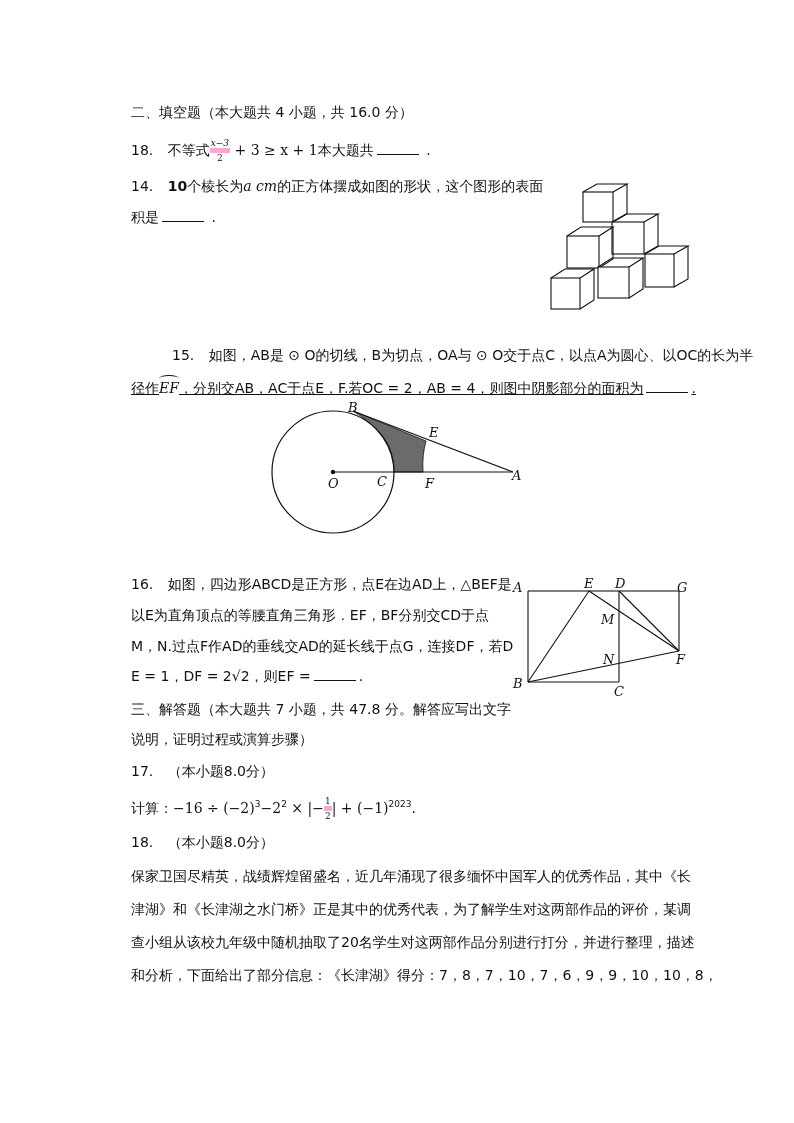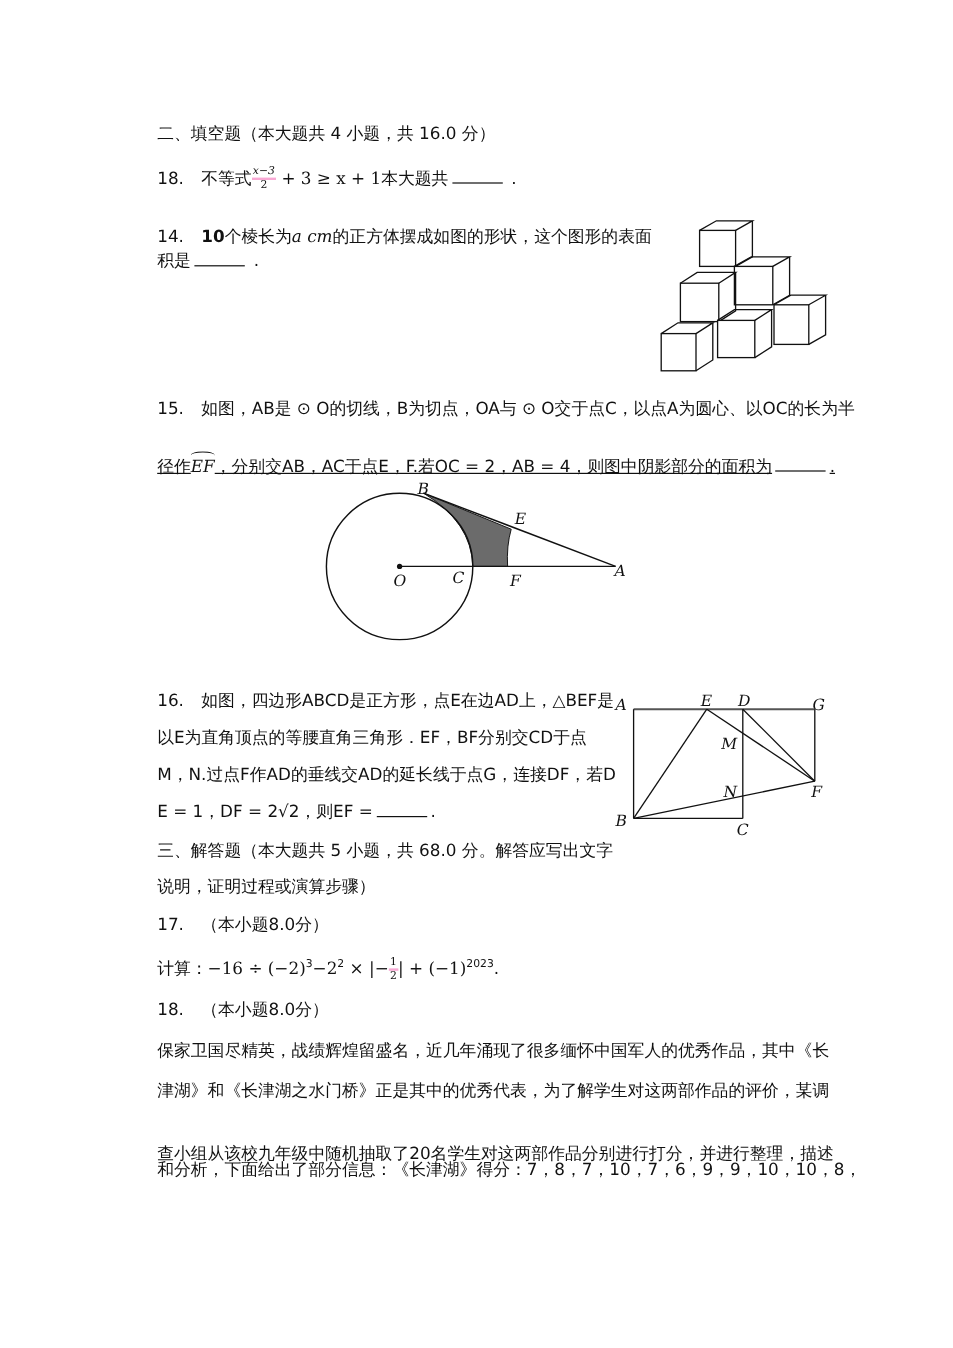--- a/index.html
+++ b/index.html
@@ -8,21 +8,21 @@
     font-family: "DejaVu Sans", "Liberation Sans", sans-serif;
     color: #111;
   }
   .line { position: absolute; left: 131px; font-size: 14px; line-height: 20px; white-space: nowrap; }
   .bold { font-weight: bold; }
   .num { margin-right: 10px; }
   .m { font-family: "DejaVu Serif", "Liberation Serif", serif; font-style: italic; }
   .mr { font-family: "DejaVu Serif", "Liberation Serif", serif; margin-top: 20px; }
   .blank { display: inline-block; width: 42px; border-bottom: 1px solid #111; height: 14px; vertical-align: baseline; margin: 0 3px; }
   .frac { display: inline-block; vertical-align: middle; text-align: center; font-size: 9px; line-height: 10px; font-family: "DejaVu Serif", serif; }
-  .frac .n { display: block; border-bottom: 2px solid #f9a8d4; padding: 0 1px; }
+  .frac .n { display: block; border-bottom: 5px solid #f9a8d4; padding: 0 1px; }
   .frac .d { display: block; }
   sup { font-size: 9px; }
   .arc { position: relative; display: inline-block; font-family: "DejaVu Serif", serif; font-style: italic; }
   .arc::before { content: ""; position: absolute; left: 0; right: 0; top: -3px; height: 6px; border-top: 1px solid #111; border-radius: 50% 50% 0 0; }
   svg { position: absolute; }
   svg text { font-family: "DejaVu Serif", "Liberation Serif", serif; font-style: italic; font-size: 13px; fill: #111; }
 </style>
 </head>
 <body>
 
@@ -30,21 +30,21 @@
   <span>二、填空题（本大题共 4 小题，共 16.0 分）</span>
 </div>
 
 <div class="line" style="top:138px;">
   <span class="num">18.</span>
   <span>不等式</span><span class="frac"><span class="n m">x−3</span><span class="d">2</span></span>
   <span class="mr">+ 3 ≥ x + 1</span><span>本大题共</span><span class="blank"></span>
   <span>.</span>
 </div>
 
-<div class="line" style="top:188px;">
+<div class="line" style="top:176px;">
   <span class="num">14.</span>
   <span class="bold">10</span><span>个棱长为</span><span class="m">a cm</span><span>的正方体摆成如图的形状，这个图形的表面</span>
 </div>
 <div class="line" style="top:207px;">
   <span>积是</span><span class="blank"></span>
   <span>.</span>
 </div>
 
 <svg style="left:540px; top:180px;" width="160" height="135" viewBox="0 0 160 135">
   <g fill="none" stroke="#111" stroke-width="1.1">
@@ -77,21 +77,21 @@
       <polyline points="89,118 103,109 103,78"></polyline>
     </g>
     <g>
       <rect x="11" y="98" width="29" height="31" fill="#fff"></rect>
       <polyline points="11,98 25,89 54,89 40,98"></polyline>
       <polyline points="40,129 54,120 54,89"></polyline>
     </g>
   </g>
 </svg>
 
-<div class="line" style="top:331px;">
+<div class="line" style="top:345px;margin-left:41px;">
   <span class="num">15.</span>
   <span>如图，AB是 ⊙ O的切线，B为切点，OA与 ⊙ O交于点C，以点A为圆心、以OC的长为半</span>
 </div>
 <div class="line" style="top:378px;text-decoration:underline;">
   <span>径作</span><span class="arc">EF</span><span>，分别交AB，AC于点E，F.若OC = 2，AB = 4，则图中阴影部分的面积为</span><span class="blank"></span><span>.</span>
 </div>
 
 <svg style="left:260px; top:395px;" width="280" height="145" viewBox="0 0 280 145">
 
   <path d="M 93 16 L 166 46 Q 162 60 163 77 L 134 77 Q 133 40 93 16 Z" fill="#6b6b6b" stroke="#111" stroke-width="0.8"></path>
@@ -138,21 +138,21 @@
   <text x="110" y="18">D</text>
   <text x="172" y="22">G</text>
   <text x="96" y="54">M</text>
   <text x="98" y="94">N</text>
   <text x="171" y="94">F</text>
   <text x="8" y="118">B</text>
   <text x="109" y="126">C</text>
 </svg>
 
 <div class="line" style="top:699px;">
-  <span>三、解答题（本大题共 5 小题，共 68.0 分。解答应写出文字</span>
+  <span>三、解答题（本大题共 7 小题，共 47.8 分。解答应写出文字</span>
 </div>
 <div class="line" style="top:729px;">
   <span>说明，证明过程或演算步骤）</span>
 </div>
 
 <div class="line" style="top:761px;">
   <span class="num">17.</span>
   <span>（本小题8.0分）</span>
 </div>
 <div class="line" style="top:794px;">
@@ -162,18 +162,18 @@
 <div class="line" style="top:832px;">
   <span class="num">18.</span>
   <span>（本小题8.0分）</span>
 </div>
 <div class="line" style="top:866px;">
   <span>保家卫国尽精英，战绩辉煌留盛名，近几年涌现了很多缅怀中国军人的优秀作品，其中《长</span>
 </div>
 <div class="line" style="top:899px;">
   <span>津湖》和《长津湖之水门桥》正是其中的优秀代表，为了解学生对这两部作品的评价，某调</span>
 </div>
-<div class="line" style="top:952px;">
+<div class="line" style="top:932px;">
   <span>查小组从该校九年级中随机抽取了20名学生对这两部作品分别进行打分，并进行整理，描述</span>
 </div>
 <div class="line" style="top:965px;">
   <span>和分析，下面给出了部分信息：《长津湖》得分：7，8，7，10，7，6，9，9，10，10，8，</span>
 </div>
 
 </body></html>

